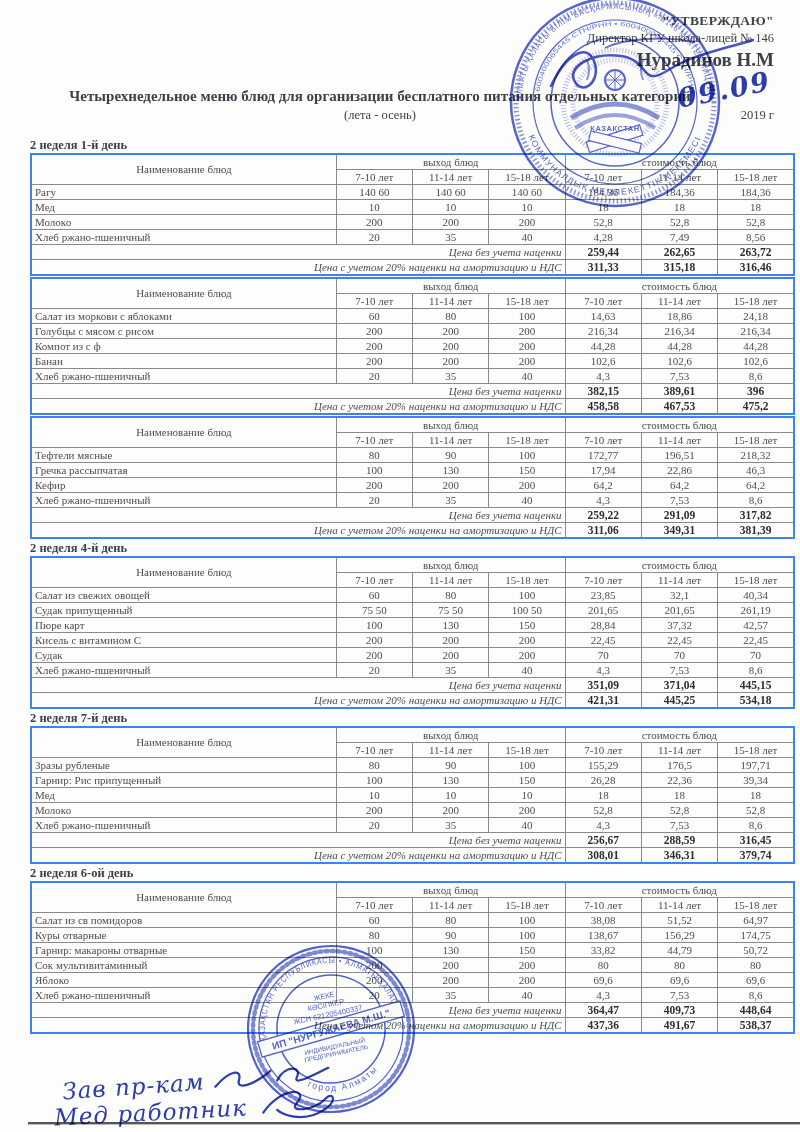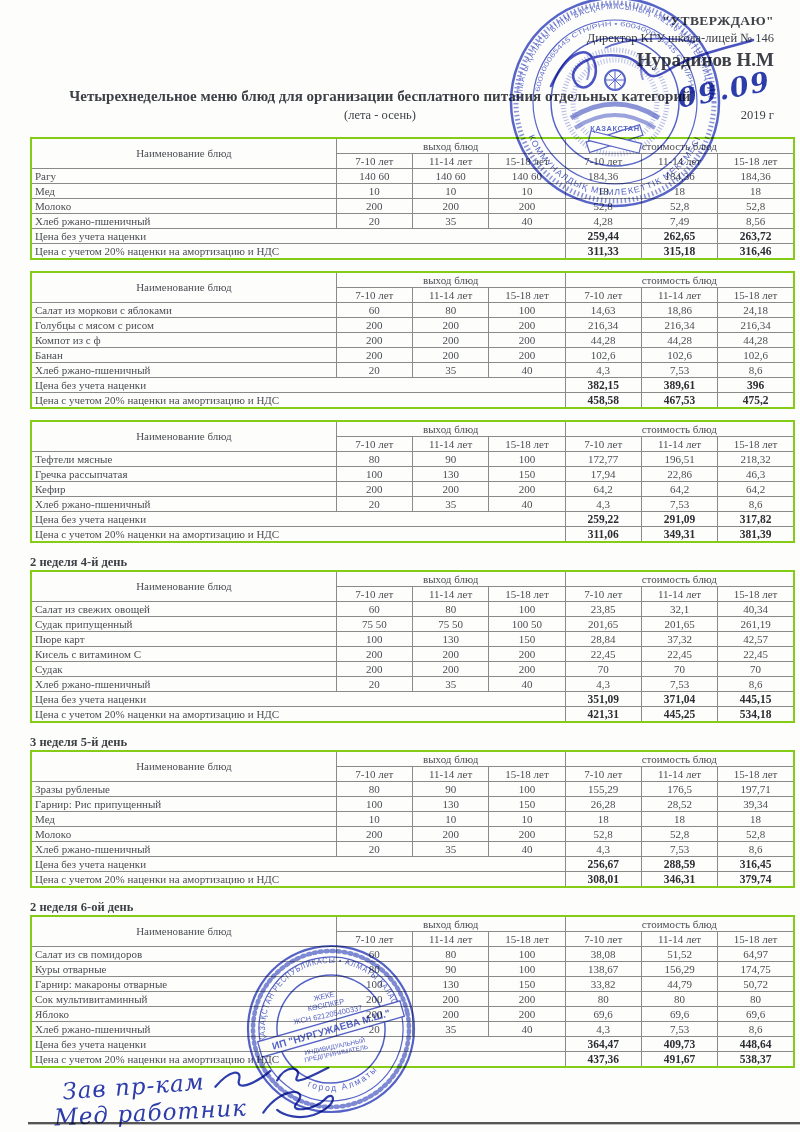--- a/index.html
+++ b/index.html
@@ -18,27 +18,27 @@
   .hdr .l4 { font-size:12.5px;margin-top:34px; }
 
   
   .title { position:absolute; top:86px; left:55px; width:650px; text-align:center; color:#3e4148; z-index:2; }
   .title .t { font-weight:bold; font-size:15px; line-height:1.35; }
   .title .t3 { font-size:12.5px; font-weight:normal; margin-top:2px; }
 
   
   .content { position:absolute; top:137px; left:30px; right:5px; z-index:3; }
   .day { font-weight:bold; font-size:12.5px; color:#3d4047; height:16px; line-height:16px; }
-  table { width:100%; border-collapse:collapse; table-layout:fixed; border:2px solid #84cc16; margin-bottom:11px;padding-left:44px; }
+  table { width:100%; border-collapse:collapse; table-layout:fixed; border:2px solid #3b82f6; margin-bottom:1px;padding-left:44px; }
   td { border:1px solid #8a8a8a; color:var(--ink); font-size:11px; text-align:center;
        padding:0 3px; height:14px; line-height:13px; overflow:hidden; white-space:nowrap; }
   tr.h1 td, tr.h2 td { font-size:11px; }
   td.name-h { text-align:center; }
   td.dname { text-align:left; }
-  td.plabel { text-align:left; }
+  td.plabel { text-align:right; font-style:italic; }
   td.pval { font-weight:bold; font-size:11.5px; color:var(--ink-dark); }
   .c-name { width:40%; } .c-num { width:10%; }
 
   
   .stamp { position:absolute; color:var(--stamp-blue); mix-blend-mode:multiply; pointer-events:none; }
   #stamp-school { left:503px; top:-10px; opacity:.8; z-index:5; }
   #stamp-ip { left:243px; top:941px; opacity:.82; z-index:5; }
   #sig-top { left:545px; top:28px; z-index:6; opacity:.9; position:absolute; mix-blend-mode:multiply; pointer-events:none; }
   .hand { position:absolute; font-family:"DejaVu Serif", serif; font-style:italic; color:var(--hand-blue);
           z-index:6; mix-blend-mode:multiply; pointer-events:none; }
@@ -63,20 +63,21 @@
     <div class="l4">2019 г</div>
   </div>
 
   <div class="title">
     <div class="t">Четырехнедельное меню блюд для организации бесплатного питания отдельных категорий</div>
     <div class="t3">(лета - осень)</div>
   </div>
 
   <div class="content" id="tables">
   <section class="tblock">
+    <div class="day">2 неделя 1-й день</div>
     <table>
       <colgroup>
         <col class="c-name">
             <col class="c-num">
             <col class="c-num">
             <col class="c-num">
         <col class="c-num">
             <col class="c-num">
             <col class="c-num">
       </colgroup>
@@ -399,21 +400,21 @@
           <td colspan="4" class="plabel">Цена с учетом 20% наценки на амортизацию и НДС</td>
           <td class="pval">421,31</td>
           <td class="pval">445,25</td>
           <td class="pval">534,18</td>
         </tr>
       </tbody>
     </table>
   </section>
 
   <section class="tblock">
-    <div class="day">3 неделя 5-й день</div>
+    <div class="day">2 неделя 7-й день</div>
     <table>
       <colgroup>
         <col class="c-name">
             <col class="c-num">
             <col class="c-num">
             <col class="c-num">
         <col class="c-num">
             <col class="c-num">
             <col class="c-num">
       </colgroup>
@@ -439,21 +440,21 @@
           <td>155,29</td>
           <td>176,5</td>
           <td>197,71</td>
         </tr>
             <tr class="dish">
           <td class="dname">Гарнир: Рис припущенный</td>
           <td>100</td>
           <td>130</td>
           <td>150</td>
           <td>26,28</td>
-          <td>28,52</td>
+          <td>22,36</td>
           <td>39,34</td>
         </tr>
             <tr class="dish">
           <td class="dname">Мед</td>
           <td>10</td>
           <td>10</td>
           <td>10</td>
           <td>18</td>
           <td>18</td>
           <td>18</td>

